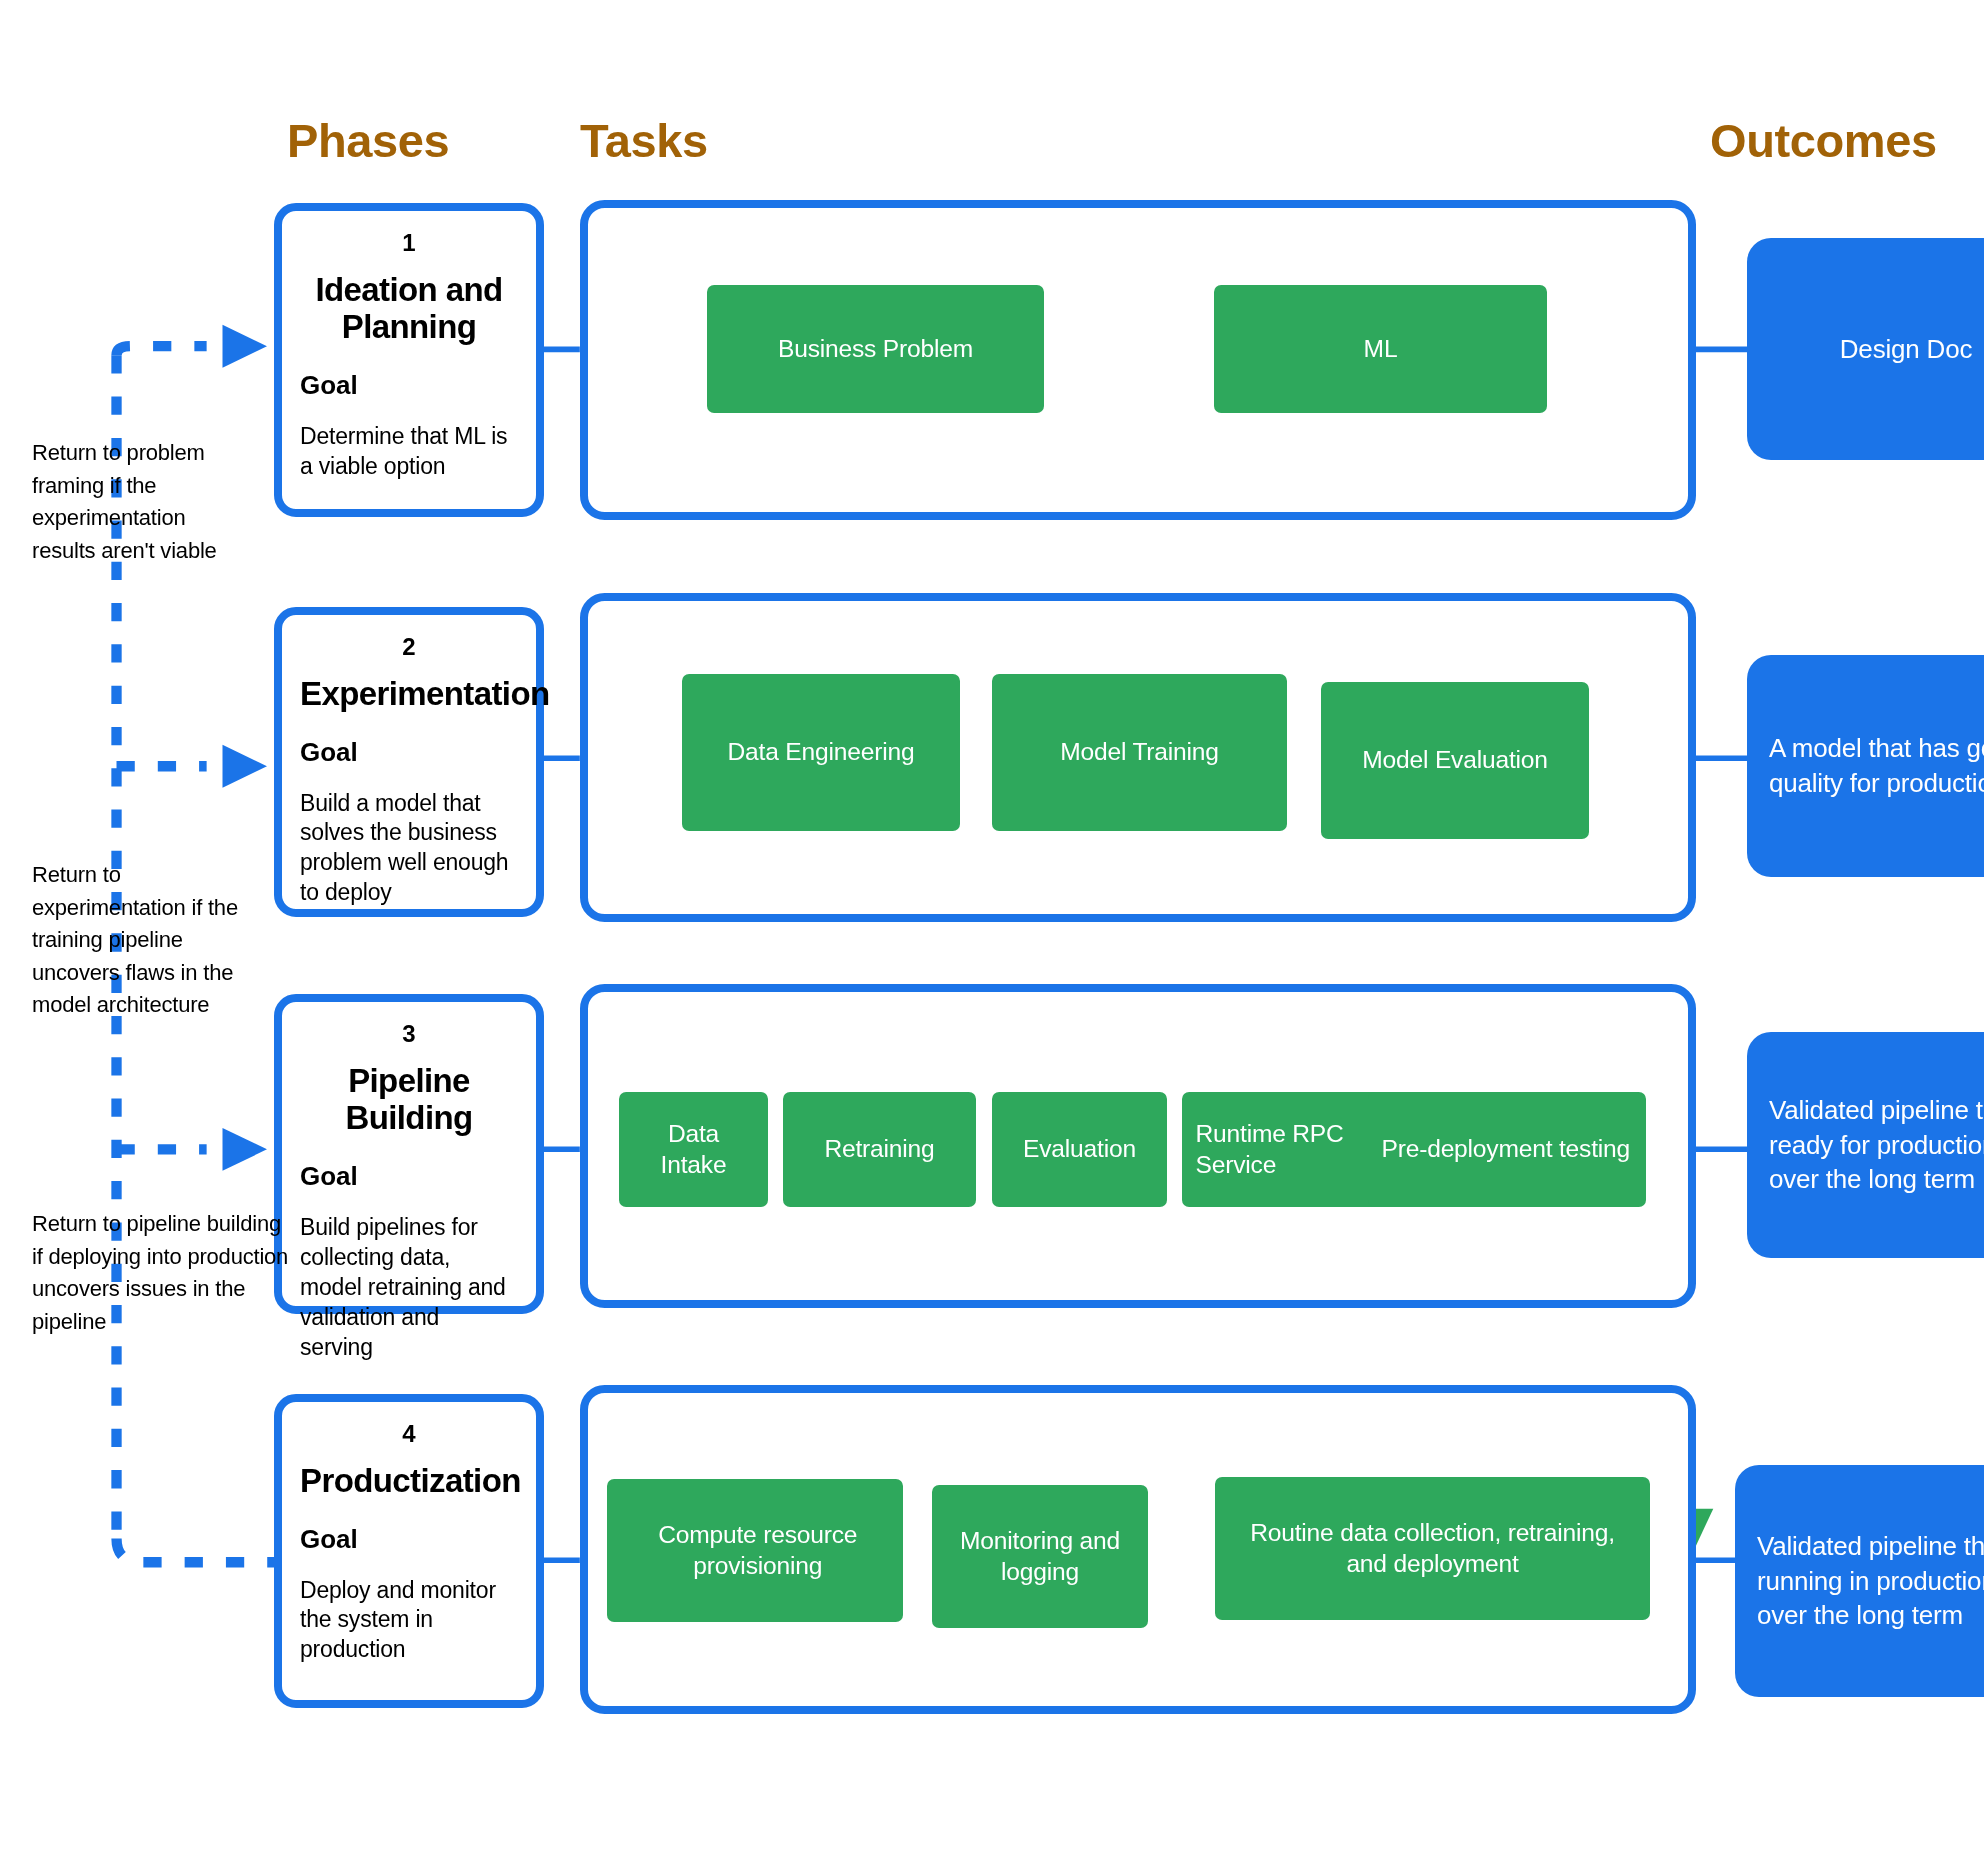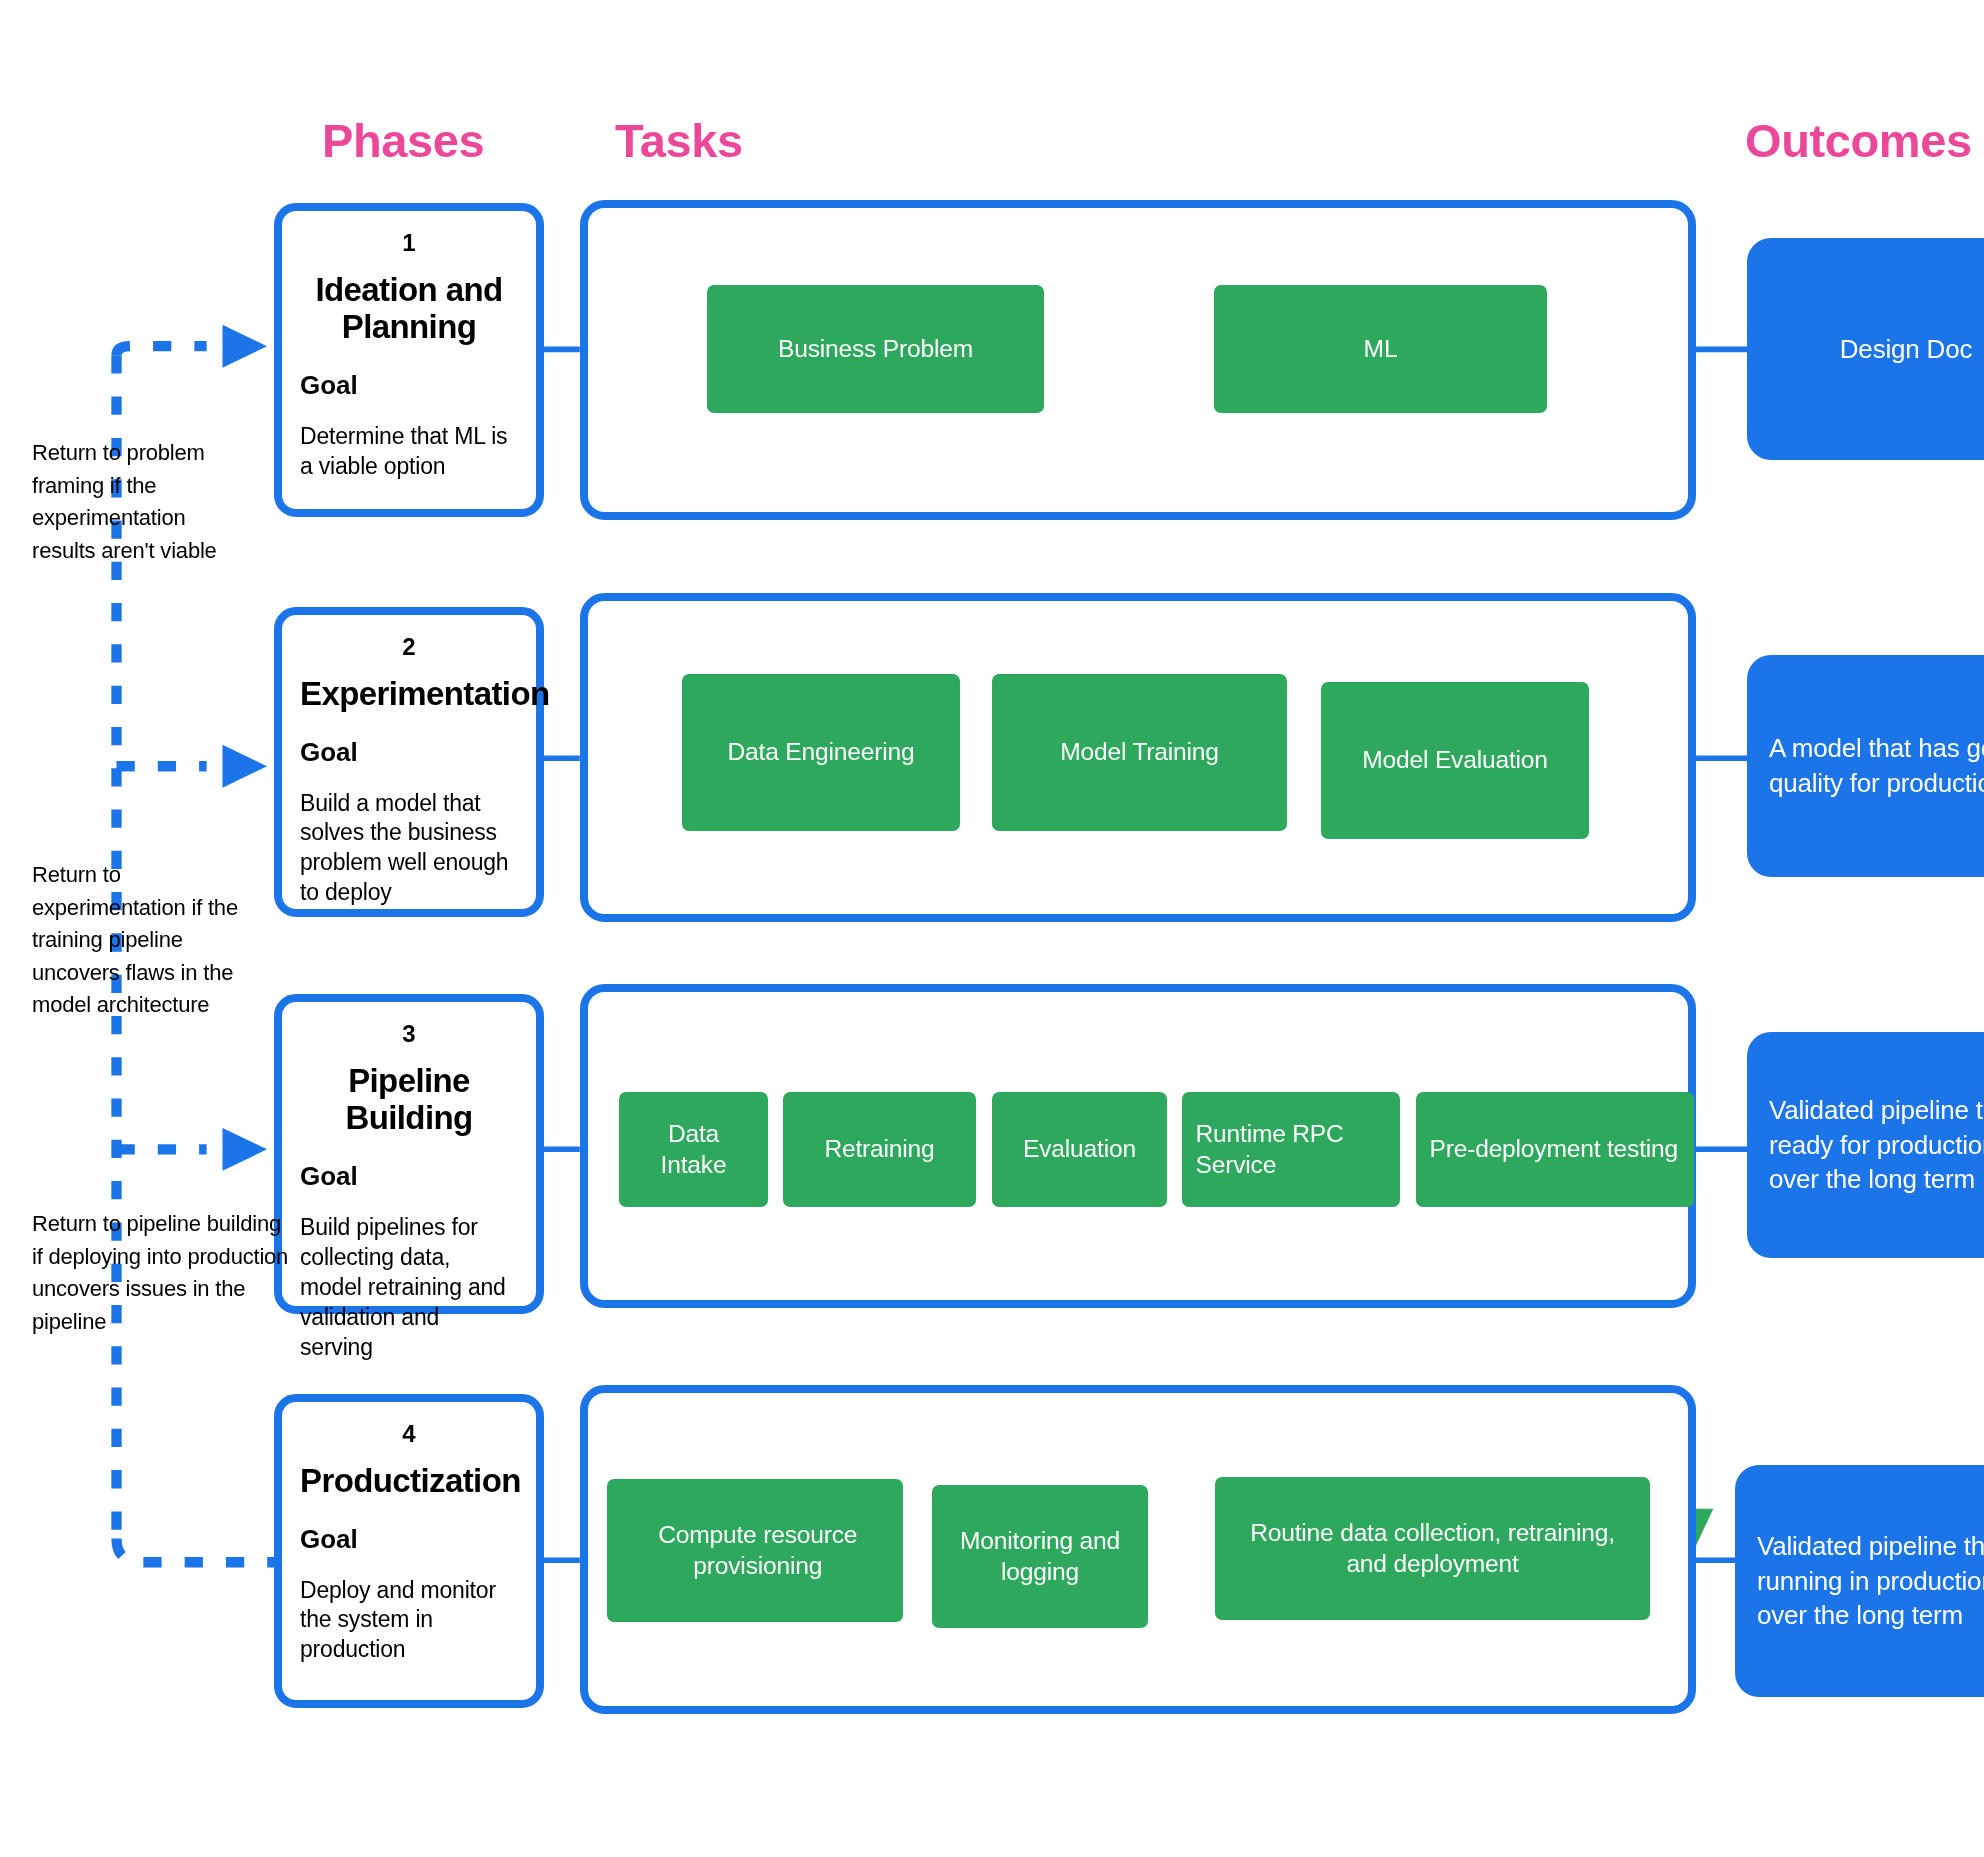--- a/index.html
+++ b/index.html
@@ -10,24 +10,23 @@
     background:#ffffff;
     overflow:hidden;
   }
   #svg-layer{position:absolute;left:0;top:0;width:2253px;height:1858px;pointer-events:none;}
 
   
   .col-header{
     position:absolute;
     font-weight:bold;
     font-size:47px;
-    color:#ec4899;
+    color:#a16207;
     letter-spacing:-0.4px;
     white-space:nowrap;
-    margin-left:35px;
   }
 
   
   .phase-card{
     position:absolute;
     box-sizing:border-box;
     background:#ffffff;
     border:8px solid #1b74e8;
     border-radius:22px;
     padding:10.3px 18px 10.3px 18px;
@@ -239,21 +238,21 @@
     <div class="phase-goal-label">Goal</div>
     <div class="phase-goal-text">Build pipelines for collecting data, model retraining and validation and serving</div>
   </div>
 
   <div class="tasks-panel" style="left:580px;top:984px;width:1116px;height:324px;"></div>
 
   <div class="task-box center-txt" style="left:619px;top:1092px;width:149px;height:115px;">Data Intake</div>
   <div class="task-box center-txt" style="left:783px;top:1092px;width:193px;height:115px;">Retraining</div>
   <div class="task-box center-txt" style="left:992px;top:1092px;width:175px;height:115px;">Evaluation</div>
   <div class="task-box" style="left:1182px;top:1092px;width:218px;height:115px;">Runtime RPC Service</div>
-  <div class="task-box" style="left:1416px;top:1092px;width:278px;height:115px;">Pre-deployment testing</div>
+  <div class="task-box" style="left:1368px;top:1092px;width:278px;height:115px;">Pre-deployment testing</div>
 
   <div class="outcome-box" style="left:1747px;top:1032px;width:318px;height:226px;">Validated pipeline that's ready for production over the long term</div>
 
   <div class="phase-card" style="left:274px;top:1394px;width:270px;height:314px;">
     <div class="phase-num">4</div>
     <div class="phase-title">Productization</div>
     <div class="phase-goal-label">Goal</div>
     <div class="phase-goal-text">Deploy and monitor the system in production</div>
   </div>
 

